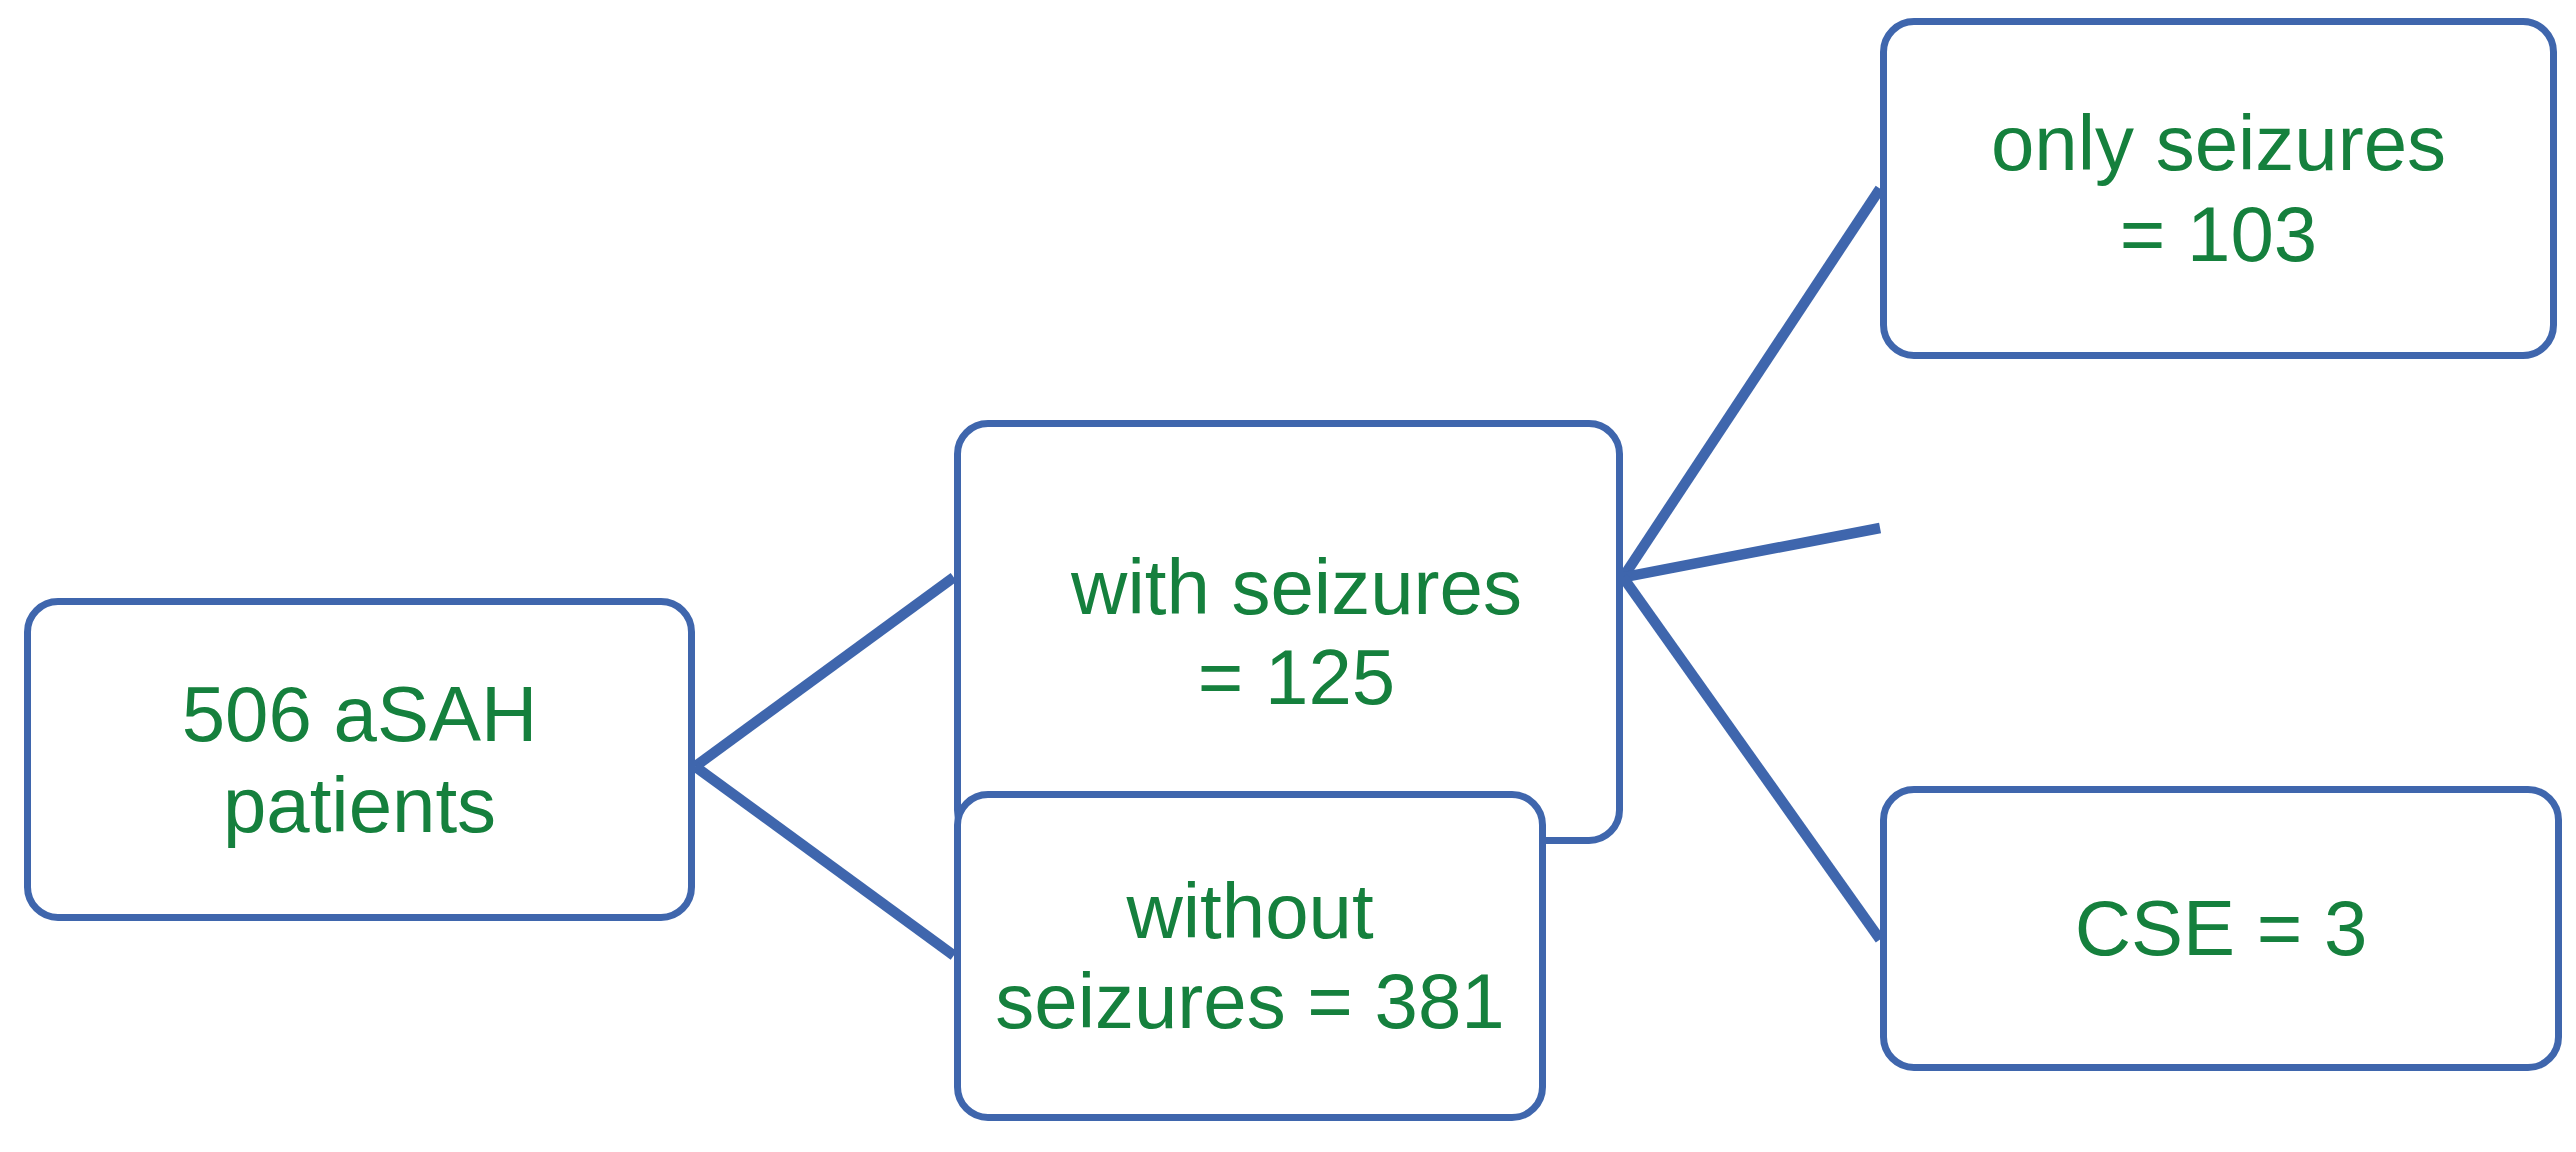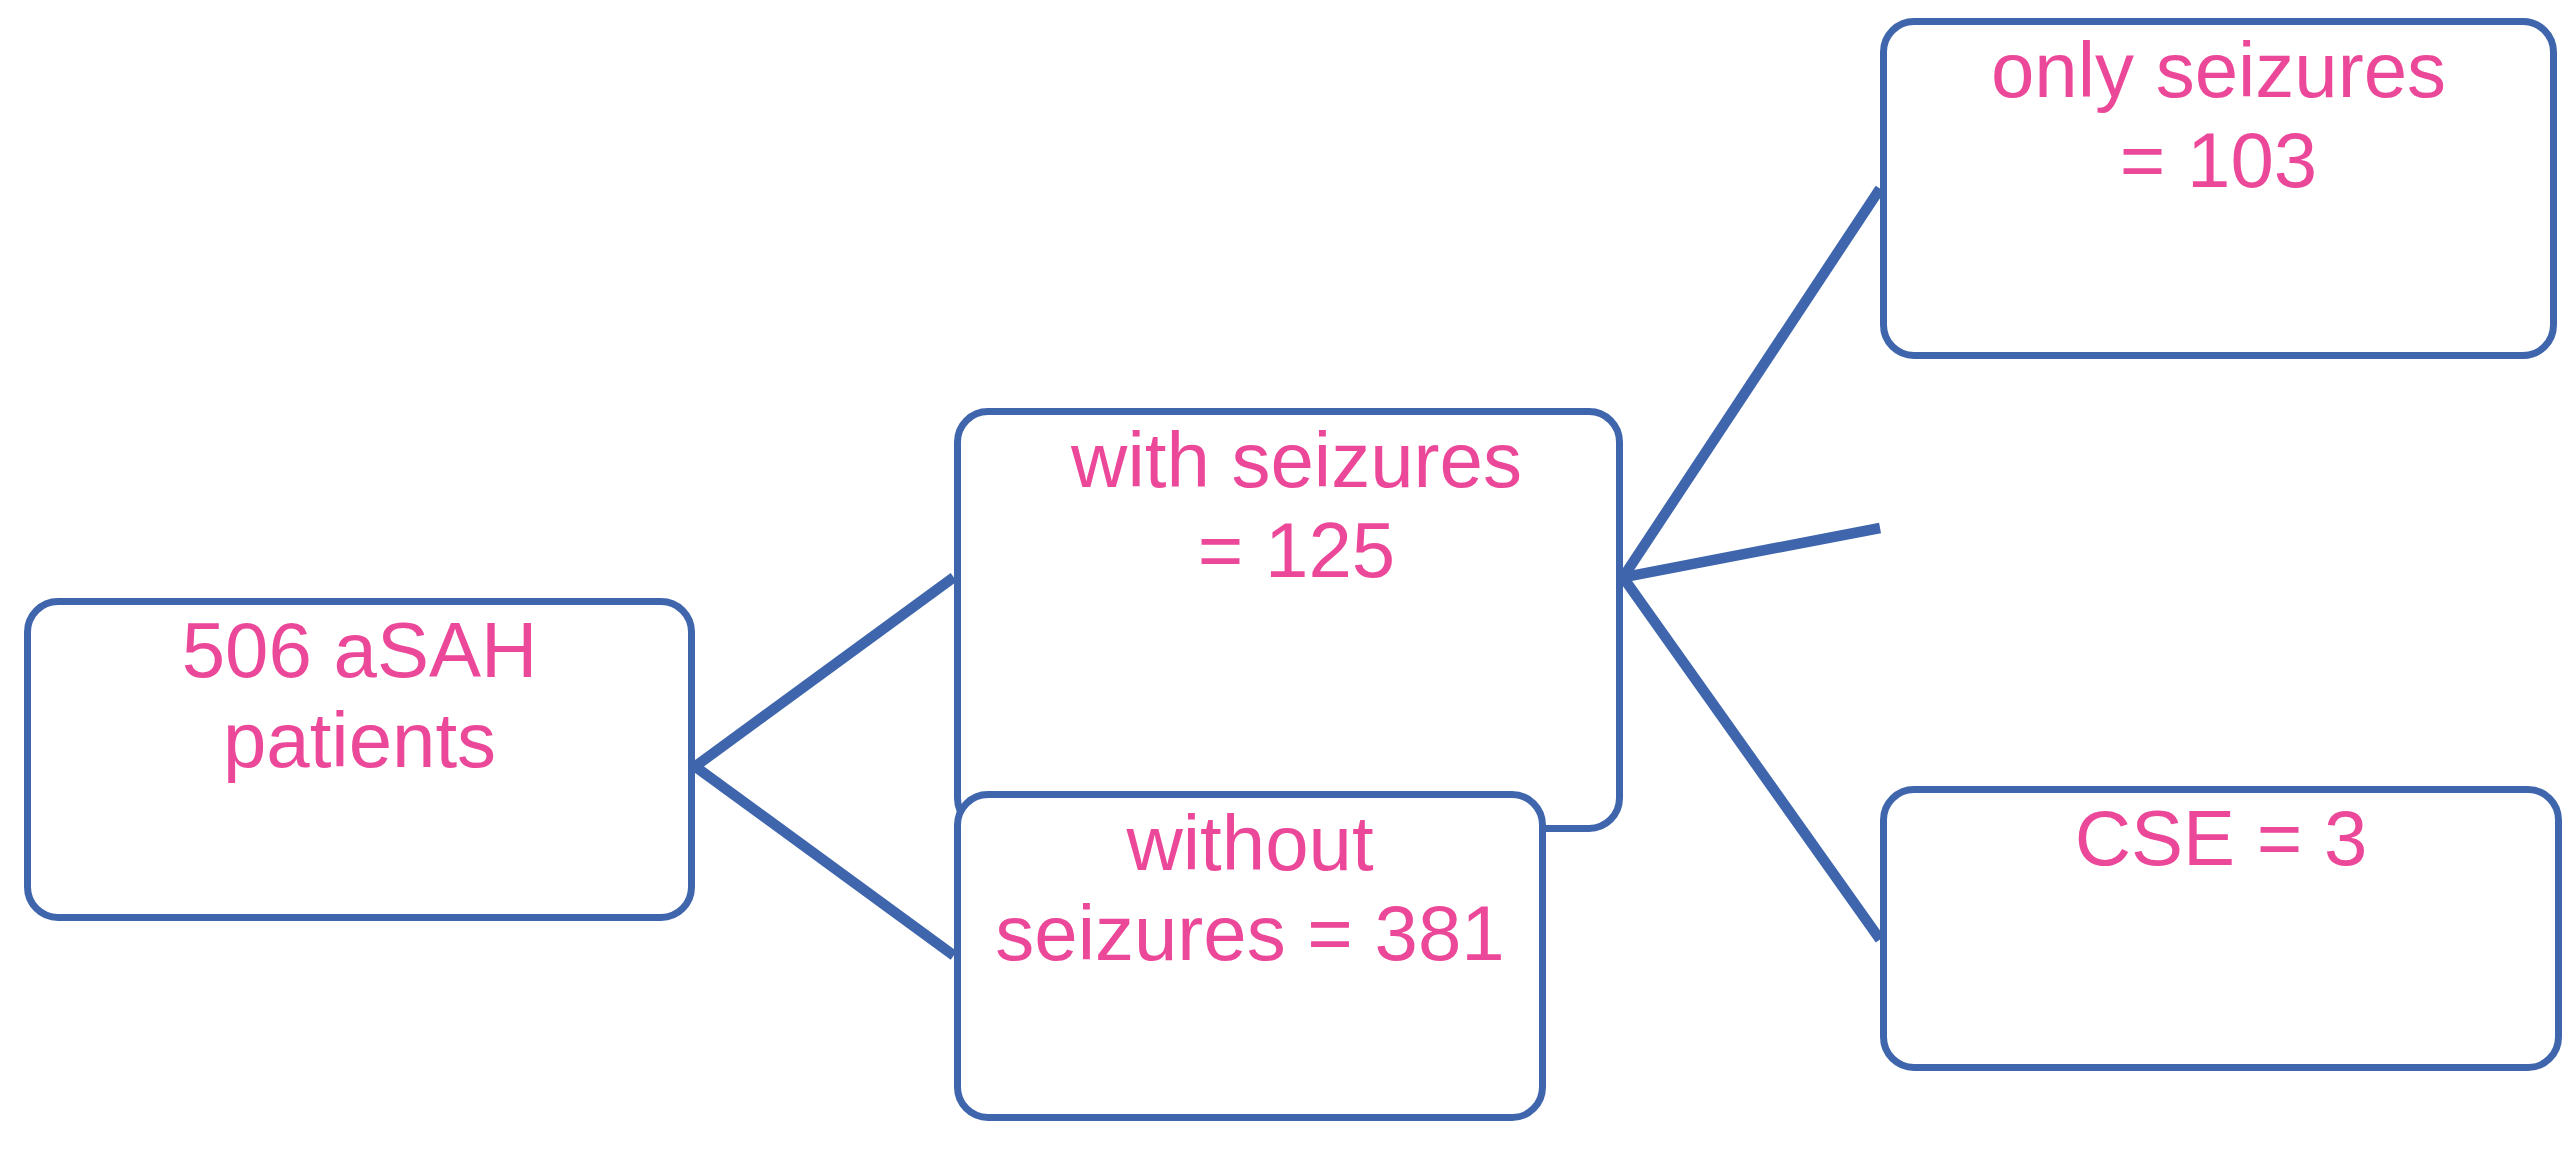--- a/index.html
+++ b/index.html
@@ -23,44 +23,45 @@
     height: 1153px;
     pointer-events: none;
   }
   .node {
     position: absolute;
     box-sizing: border-box;
     background: #ffffff;
     border: 7.3px solid #3f66ad;
     border-radius: 34px;
     display: flex;
+    align-items: center;
     justify-content: center;
     text-align: center;
-    color: #ec4899;
+    color: #15803d;
     line-height: 1.16;
     font-size: 78px;
     font-weight: 400;
     padding: 0 21px;
     z-index: 2;
   }
   .node-label {
     display: block;
     white-space: pre-line;
   }
   
   #node-root {
     left: 24px;
     top: 598px;
     width: 671px;
     height: 323px;
   }
   
   #node-with-seizures {
     left: 954px;
-    top: 408px;
+    top: 420px;
     width: 669px;
     height: 424px;
     padding-left: 37px;
   }
   #node-without-seizures {
     left: 954px;
     top: 791px;
     width: 592px;
     height: 330px;
   }

